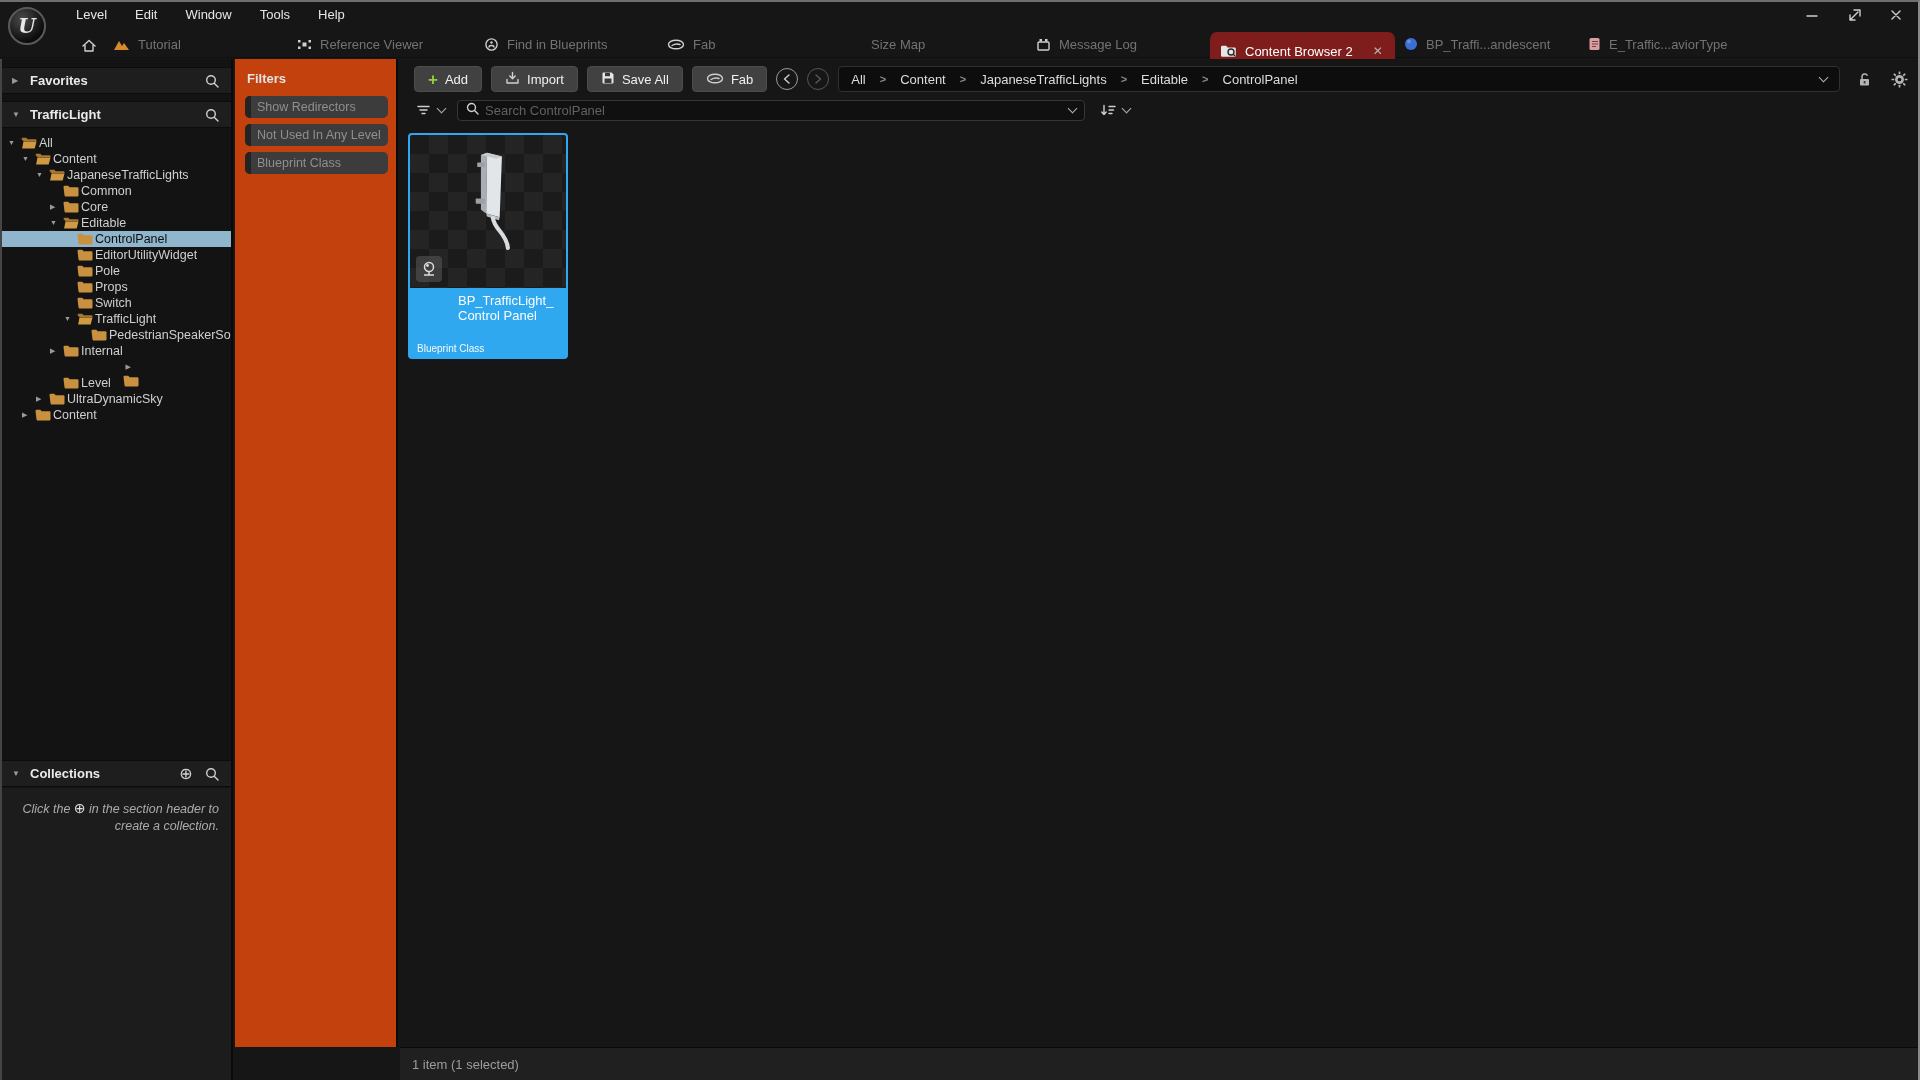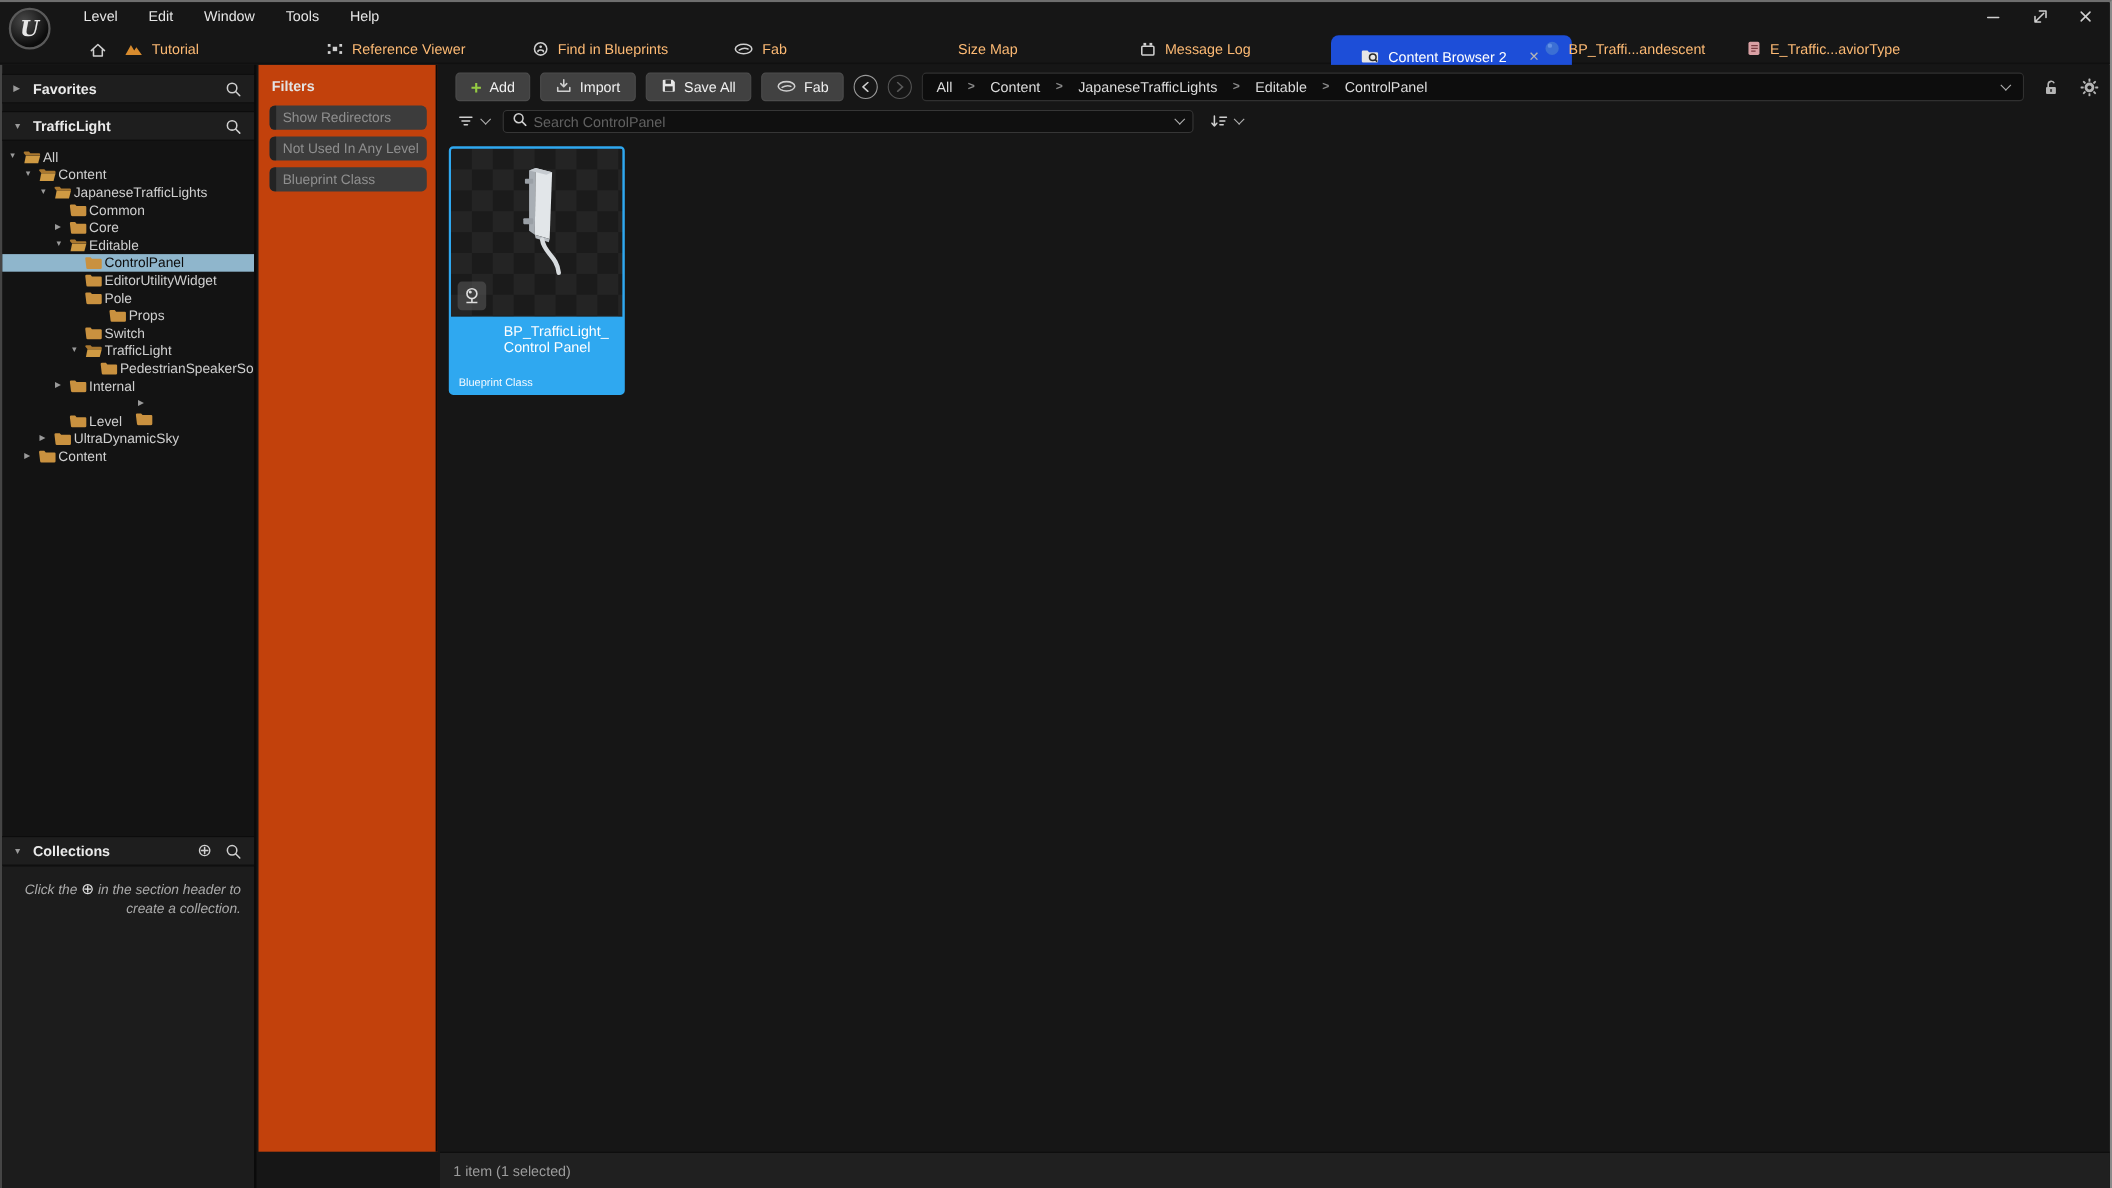--- a/index.html
+++ b/index.html
@@ -16,23 +16,23 @@
     background:radial-gradient(circle at 35% 30%, #4a4a4a, #0c0c0c 70%);
     border:2px solid #5a5a5a; z-index:5; display:flex; align-items:center; justify-content:center;
     color:#e8e8e8; font-family:"DejaVu Serif", serif; font-style:italic; font-weight:bold; font-size:20px; }
   .menubar { position:absolute; left:66px; top:0; height:26px; display:flex; align-items:center; gap:8px; }
   .menu-item { padding:0 10px; color:#e6e6e6; height:26px; line-height:26px; }
   .win-controls { position:absolute; right:4px; top:0; height:26px; display:flex; align-items:center; gap:14px; padding-right:4px; }
   .win-btn { width:28px; height:22px; display:flex; align-items:center; justify-content:center; }
   .win-btn svg { stroke:#cfcfcf; stroke-width:1.6; fill:none; }
   
   .tabbar { position:absolute; top:28px; left:0; right:0; height:28px; background:#161616; border-bottom:1px solid #101010; }
-  .tab { position:absolute; top:0; height:28px; display:flex; align-items:center; gap:8px; color:#fdba74; white-space:nowrap; }
+  .tab { position:absolute; top:0; height:28px; display:flex; align-items:center; gap:8px; color:#737373; white-space:nowrap; }
   .tab .tlabel { font-size:13px; }
-  .tab-active { background:#1d4ed8; border-radius:7px 7px 0 0; top:2px; height:38px; padding:0 27px; color:#ffffff; }
+  .tab-active { background:#7f1d1d; border-radius:7px 7px 0 0; top:2px; height:38px; padding:0 10px; color:#ffffff; }
   .tab-close { margin-left:10px; color:#b5b5b5; font-size:12px; width:14px; text-align:center; }
   .ticon { display:flex; align-items:center; }
   .home-btn { position:absolute; left:78px; top:5px; width:22px; height:20px; display:flex; align-items:center; justify-content:center; }
   
   .body { position:absolute; top:57px; left:0; right:0; bottom:0; }
   
   .sidebar { position:absolute; left:0; top:0; bottom:0; width:233px; background:#131313; border-left:2px solid #454545; border-right:2px solid #0a0a0a; }
   .section-header { position:absolute; left:0; right:0; height:27px; background:#1e1e1e; border-top:1px solid #0c0c0c; border-bottom:1px solid #0c0c0c; display:flex; align-items:center; padding:0 10px; gap:8px; }
   .section-title { font-weight:bold; color:#eaeaea; flex:1; }
   .tri-glyph { font-size:8px; color:#9a9a9a; width:10px; }
@@ -315,21 +315,21 @@
           </div>
           <div class="tree-row" style="padding-left: 62px;">
             <span class="tri"></span>
             <span class="folder">
               <svg width="16" height="12">
                 <path d="M0.5 2 q0-1.2 1.2-1.2 h3.6 l1.3 1.5 h7.9 q1 0 1 1 v7 q0 1.2 -1.2 1.2 h-11.6 q-1.2 0 -1.2 -1.2 Z" fill="#c9913f"></path>
               </svg>
             </span>
             <span class="tree-label">Pole</span>
           </div>
-          <div class="tree-row" style="padding-left: 84px;">
+          <div class="tree-row" style="padding-left: 62px;">
             <span class="tri"></span>
             <span class="folder">
               <svg width="16" height="12">
                 <path d="M0.5 2 q0-1.2 1.2-1.2 h3.6 l1.3 1.5 h7.9 q1 0 1 1 v7 q0 1.2 -1.2 1.2 h-11.6 q-1.2 0 -1.2 -1.2 Z" fill="#c9913f"></path>
               </svg>
             </span>
             <span class="tree-label">Props</span>
           </div>
           <div class="tree-row" style="padding-left: 62px;">
             <span class="tri"></span>

